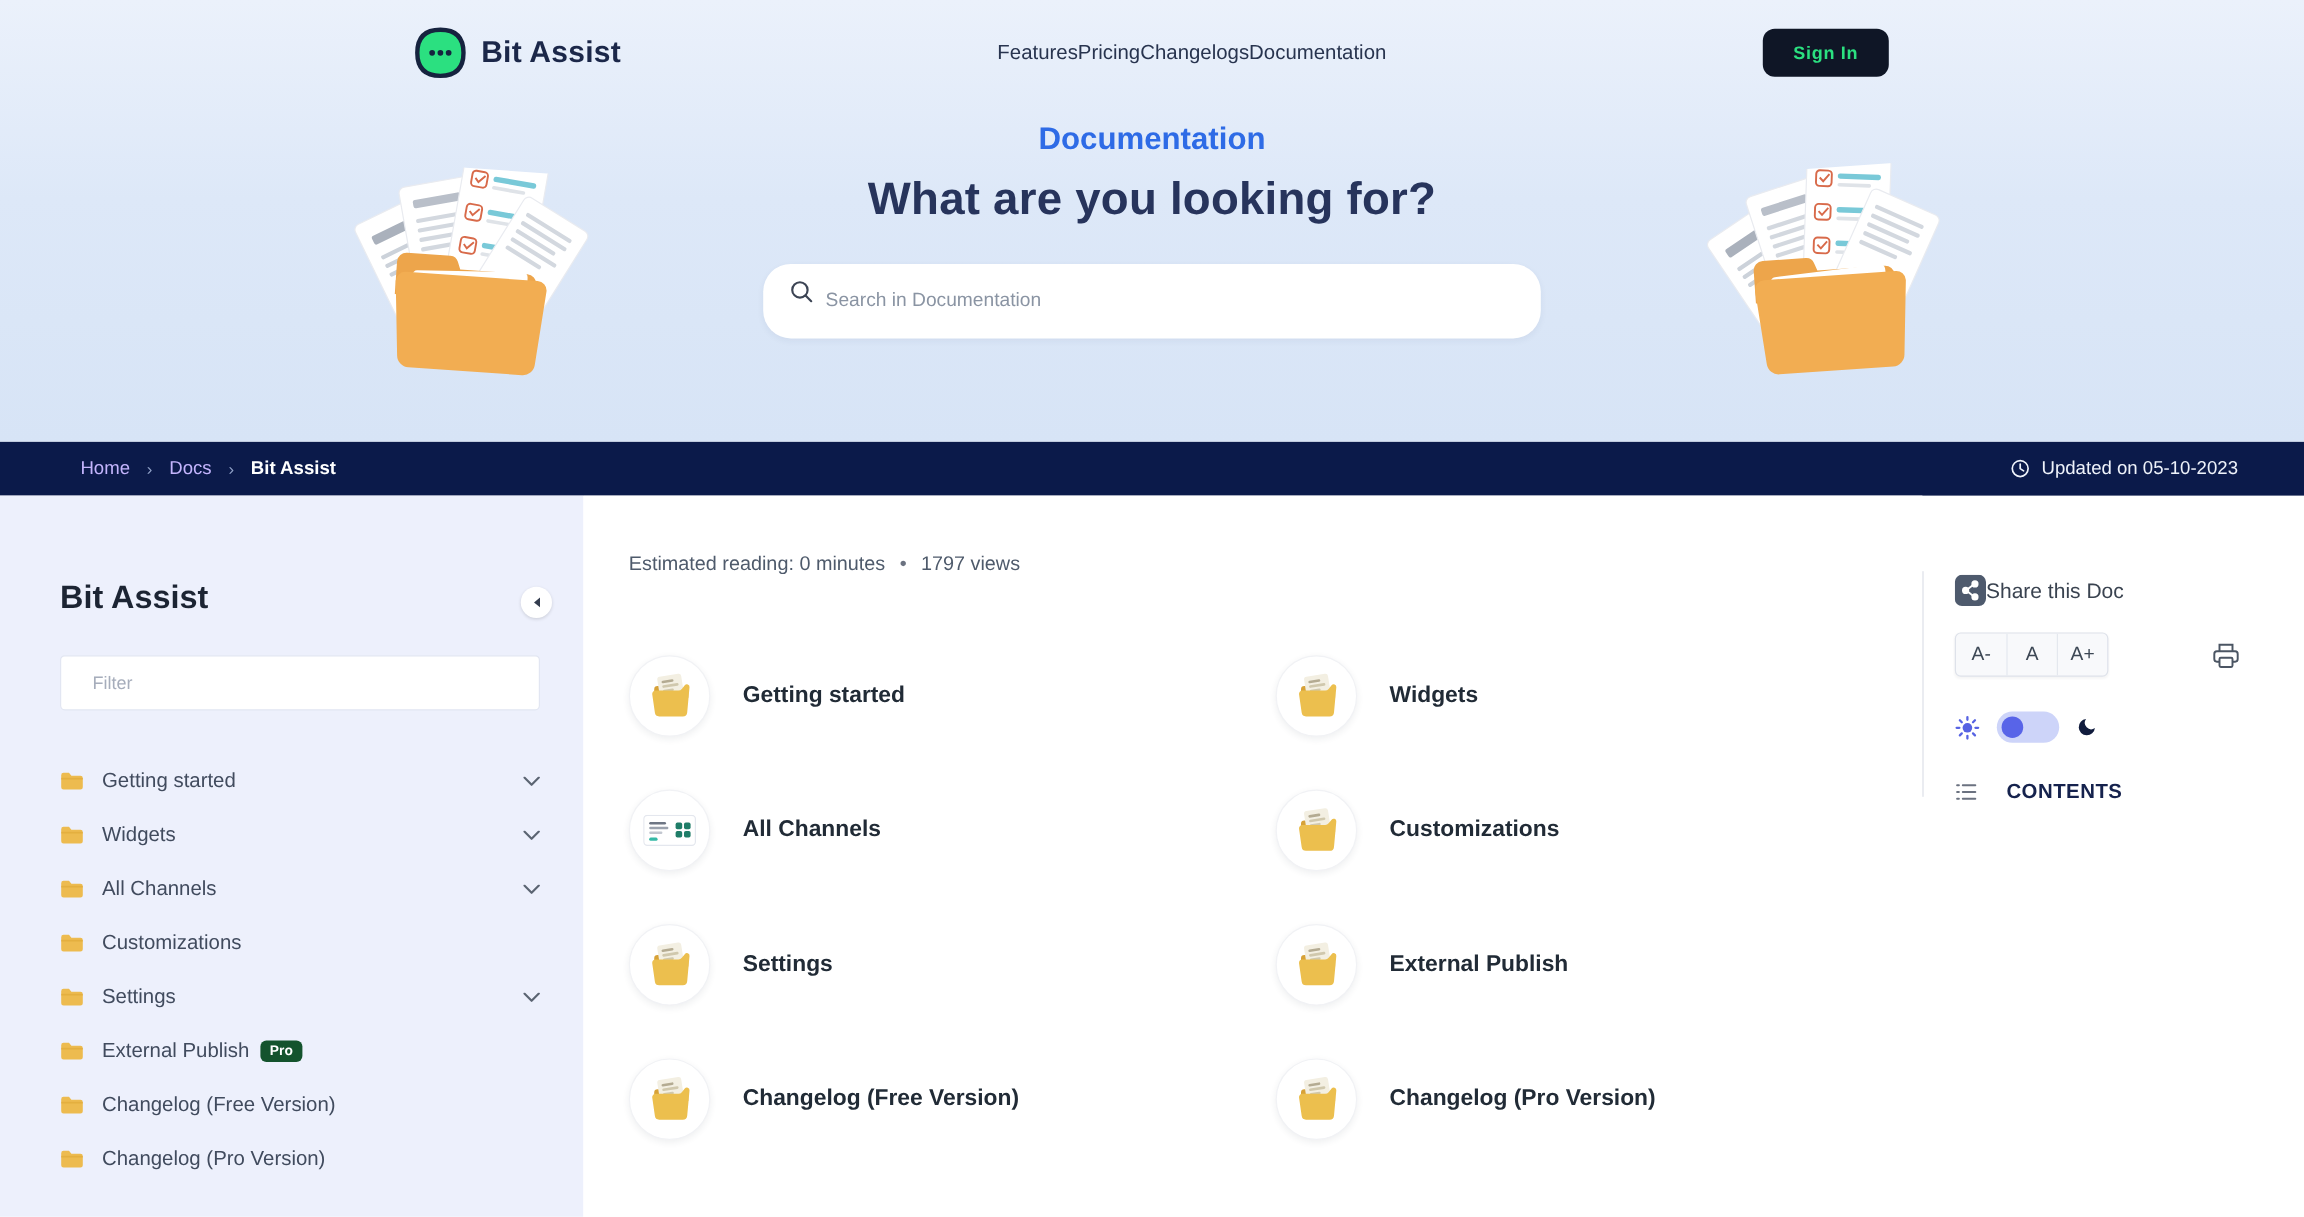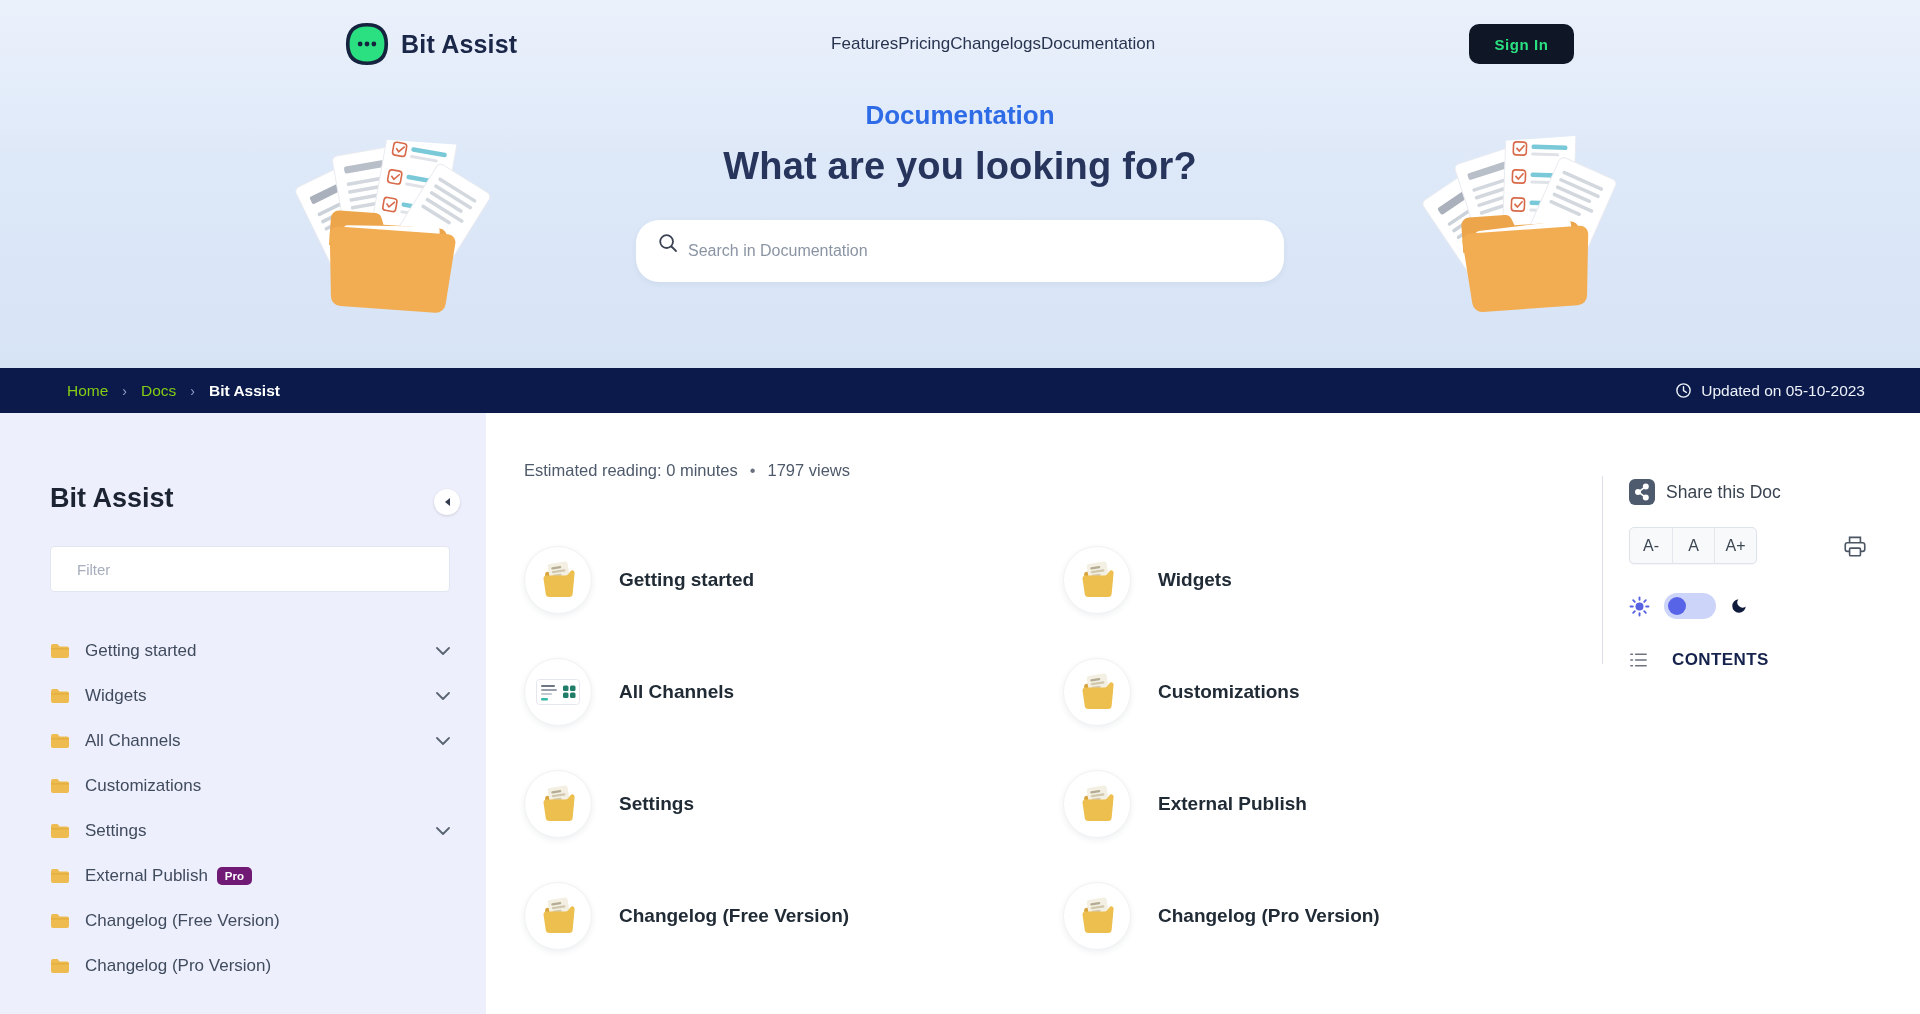--- a/index.html
+++ b/index.html
@@ -30,21 +30,21 @@
   .search-icon { position:absolute; left:22px; top:13px; }
 
   .illo { position:absolute; top:140px; }
   .illo-left  { left:288px;  transform:rotate(4deg); }
   .illo-right { left:1420px; transform:rotate(-4deg); }
 
   
   .crumb-bar { height:45px; background:#0b1a4a; display:flex; align-items:center;
     justify-content:space-between; padding:0 55px 0 67px; }
   .crumbs { display:flex; align-items:center; gap:14px; font-size:15.5px; }
-  .crumb-link { color:#84cc16; cursor:pointer; }
+  .crumb-link { color:#c4b5fd; cursor:pointer; }
   .crumb-sep { color:#8fa0c6; font-size:14px; }
   .crumb-current { color:#ffffff; font-weight:700; }
   .updated { display:flex; align-items:center; gap:9px; color:#eef2fa; font-size:15.5px; }
 
   
   .page-body { display:flex; height:602px; }
 
   .sidebar { width:486px; background:#edf0fc; padding:70px 36px 0 50px; position:relative; }
   .sidebar-title { font-size:27px; font-weight:600; color:#1c2433; }
   .collapse-btn { position:absolute; top:76px; right:26px; width:26px; height:26px;
@@ -52,37 +52,37 @@
     display:flex; align-items:center; justify-content:center; cursor:pointer; }
   .filter-input { margin-top:32px; width:400px; height:46px; border:1px solid #e2e6f2;
     border-radius:4px; background:#ffffff; padding:0 16px 0 26px; font-size:15px;
     color:#374151; outline:none; font-family:inherit; }
   .filter-input::placeholder { color:#a6adbb; }
   .side-list { margin-top:36px; }
   .side-item { display:flex; align-items:center; height:45px; cursor:pointer; }
   .side-item .f-icon { margin-right:15px; display:flex; }
   .side-label { font-size:17px; color:#414b5e; }
   .side-spacer { flex:1; }
-  .pro-badge { background:#701a75; color:#ffffff; font-size:11.5px; font-weight:700;
+  .pro-badge { background:#14532d; color:#ffffff; font-size:11.5px; font-weight:700;
     padding:3px 8px; border-radius:5px; margin-left:9px; }
 
   .main { flex:1; background:#ffffff; padding:48px 0 0 38px; }
   .meta-line { display:flex; align-items:center; font-size:16.5px; color:#4e5a6b; }
   .meta-sep { margin:0 12px; color:#6b7280; }
   .cards-grid { margin-top:66px; display:grid; grid-template-columns:539px 539px; row-gap:44px; }
   .doc-card { display:flex; align-items:center; gap:27px; cursor:pointer; }
   .card-circle { width:68px; height:68px; border-radius:50%; background:#ffffff;
     border:1px solid #f1f2f5; box-shadow:0 2px 6px rgba(40,50,70,.08);
     display:flex; align-items:center; justify-content:center; flex:0 0 68px; }
   .card-label { font-size:19px; font-weight:600; color:#212b36; }
 
   .right-panel { width:336px; padding:66px 0 0 27px; position:relative; }
   .right-panel::before { content:""; position:absolute; left:0; top:63px; width:1px;
     height:188px; background:#dcdfe8; }
-  .share-row { display:flex; align-items:center; gap:11px; }
+  .share-row { display:flex; align-items:center; }
   .share-label { font-size:17.5px; color:#3a4350; }
   .font-row { display:flex; align-items:center; margin-top:22px; }
   .btn-group { display:flex; border:1px solid #dee2ea; border-radius:5px; overflow:hidden;
     background:#f8f9fb; box-shadow:0 1px 2px rgba(0,0,0,.04); }
   .font-btn { width:42px; height:35px; border:none; background:transparent; font-size:16px;
     color:#3c4754; cursor:pointer; font-family:inherit; }
   .font-btn + .font-btn { border-left:1px solid #e4e8ee; }
   .print-btn { margin-left:auto; margin-right:52px; background:none; border:none; cursor:pointer;
     display:flex; }
   .toggle-row { display:flex; align-items:center; margin-top:29px; }

